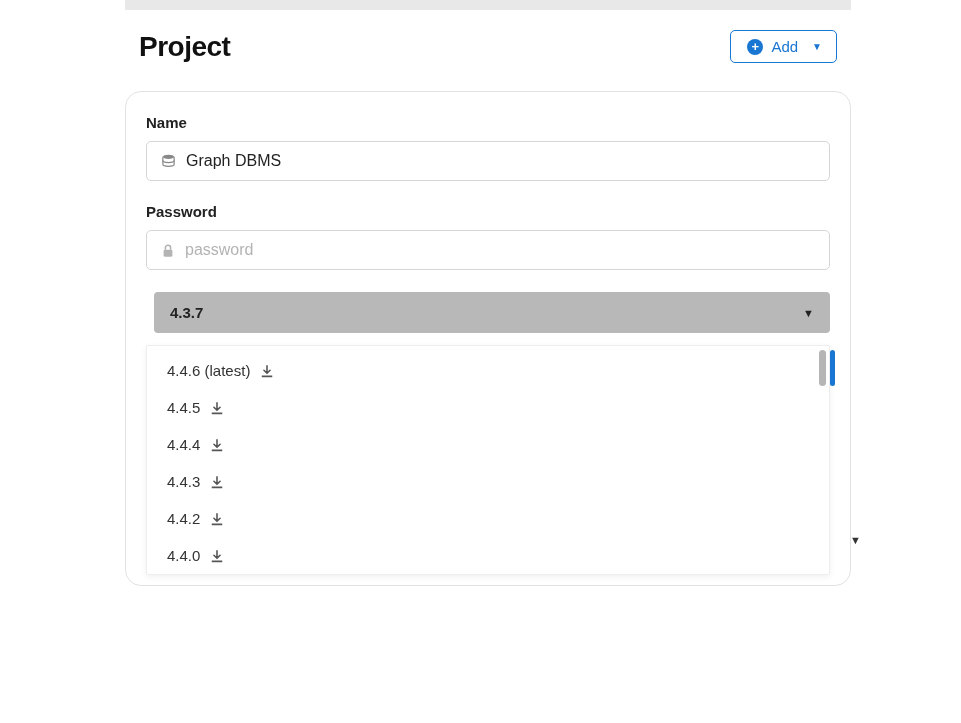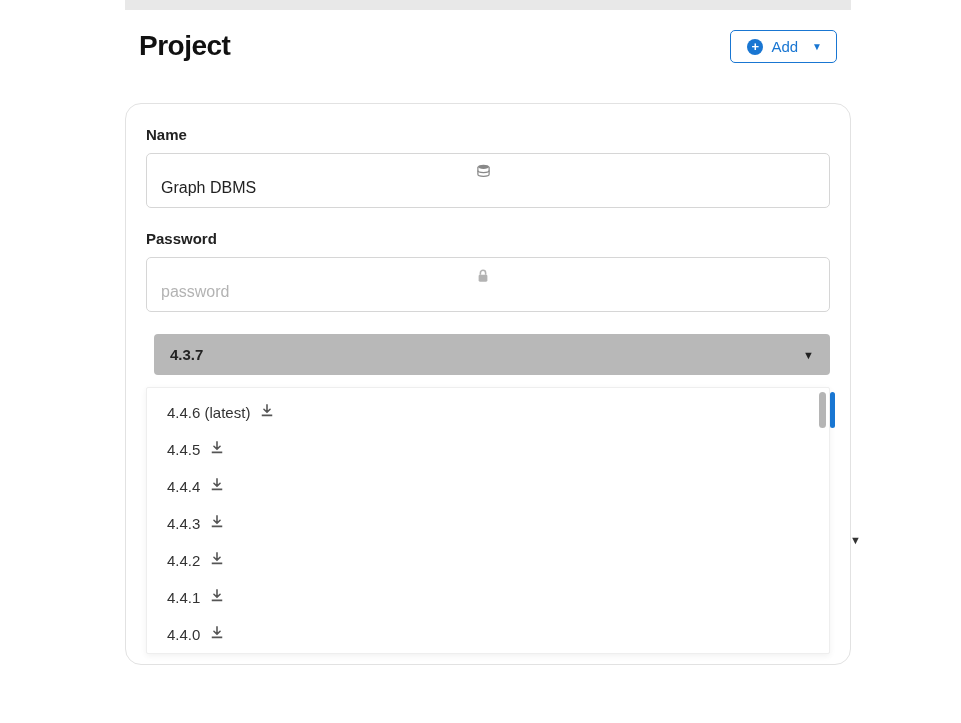--- a/index.html
+++ b/index.html
@@ -18,21 +18,22 @@
       height: 10px;
       background: #e8e8e8;
       margin: 0 110px 0 125px;
     }
     .container {
       padding: 20px 110px 0 125px;
     }
     .header-row {
       display: flex;
       justify-content: space-between;
-      margin-bottom: 40px;
+      align-items: center;
+      margin-bottom: 28px;
       padding: 0 14px;
     }
     .page-title {
       font-size: 28px;
       font-weight: 800;
       color: #111;
       letter-spacing: -0.5px;
     }
     .add-button {
       display: flex;
@@ -78,21 +79,20 @@
       margin-bottom: 10px;
     }
     .input-wrap {
       display: flex;
       align-items: center;
       border: 1px solid #d6d6d6;
       border-radius: 5px;
       padding: 10px 14px;
       margin-bottom: 22px;
       background: #fff;
-      flex-direction: column;
     }
     .input-wrap .icon {
       color: #888;
       margin-right: 10px;
       display: flex;
       align-items: center;
     }
     .input-wrap input {
       border: none;
       outline: none;
@@ -131,21 +131,21 @@
     }
     .dropdown-inner {
       padding-right: 10px;
     }
     .dropdown-option {
       padding: 10px 16px 10px 20px;
       font-size: 15px;
       color: #333;
       cursor: pointer;
       display: flex;
-      align-items: flex-start;
+      align-items: flex-end;
       gap: 10px;
     }
     .dropdown-option:first-child {
       padding-top: 16px;
     }
     .download-icon svg {
       display: block;
     }
     .scrollbar-thumb {
       position: absolute;
@@ -258,29 +258,20 @@
           <div class="dropdown-option">
             <span>4.4.2</span> 
             <span class="download-icon">
               <svg width="14" height="14" viewBox="0 0 16 16" fill="#555">
                 <path d="M8 1v8M4.5 6L8 9.5 11.5 6" stroke="#555" stroke-width="1.8" fill="none" stroke-linecap="round" stroke-linejoin="round"></path>
                 <path d="M2 12h12v2H2z"></path>
               </svg>
             </span>
           </div>
           <div class="dropdown-option">
-            <span>4.4.1</span> 
-            <span class="download-icon">
-              <svg width="14" height="14" viewBox="0 0 16 16" fill="#555">
-                <path d="M8 1v8M4.5 6L8 9.5 11.5 6" stroke="#555" stroke-width="1.8" fill="none" stroke-linecap="round" stroke-linejoin="round"></path>
-                <path d="M2 12h12v2H2z"></path>
-              </svg>
-            </span>
-          </div>
-          <div class="dropdown-option">
             <span>4.4.0</span> 
             <span class="download-icon">
               <svg width="14" height="14" viewBox="0 0 16 16" fill="#555">
                 <path d="M8 1v8M4.5 6L8 9.5 11.5 6" stroke="#555" stroke-width="1.8" fill="none" stroke-linecap="round" stroke-linejoin="round"></path>
                 <path d="M2 12h12v2H2z"></path>
               </svg>
             </span>
           </div>
         </div>
       <div class="scrollbar-thumb"></div>

